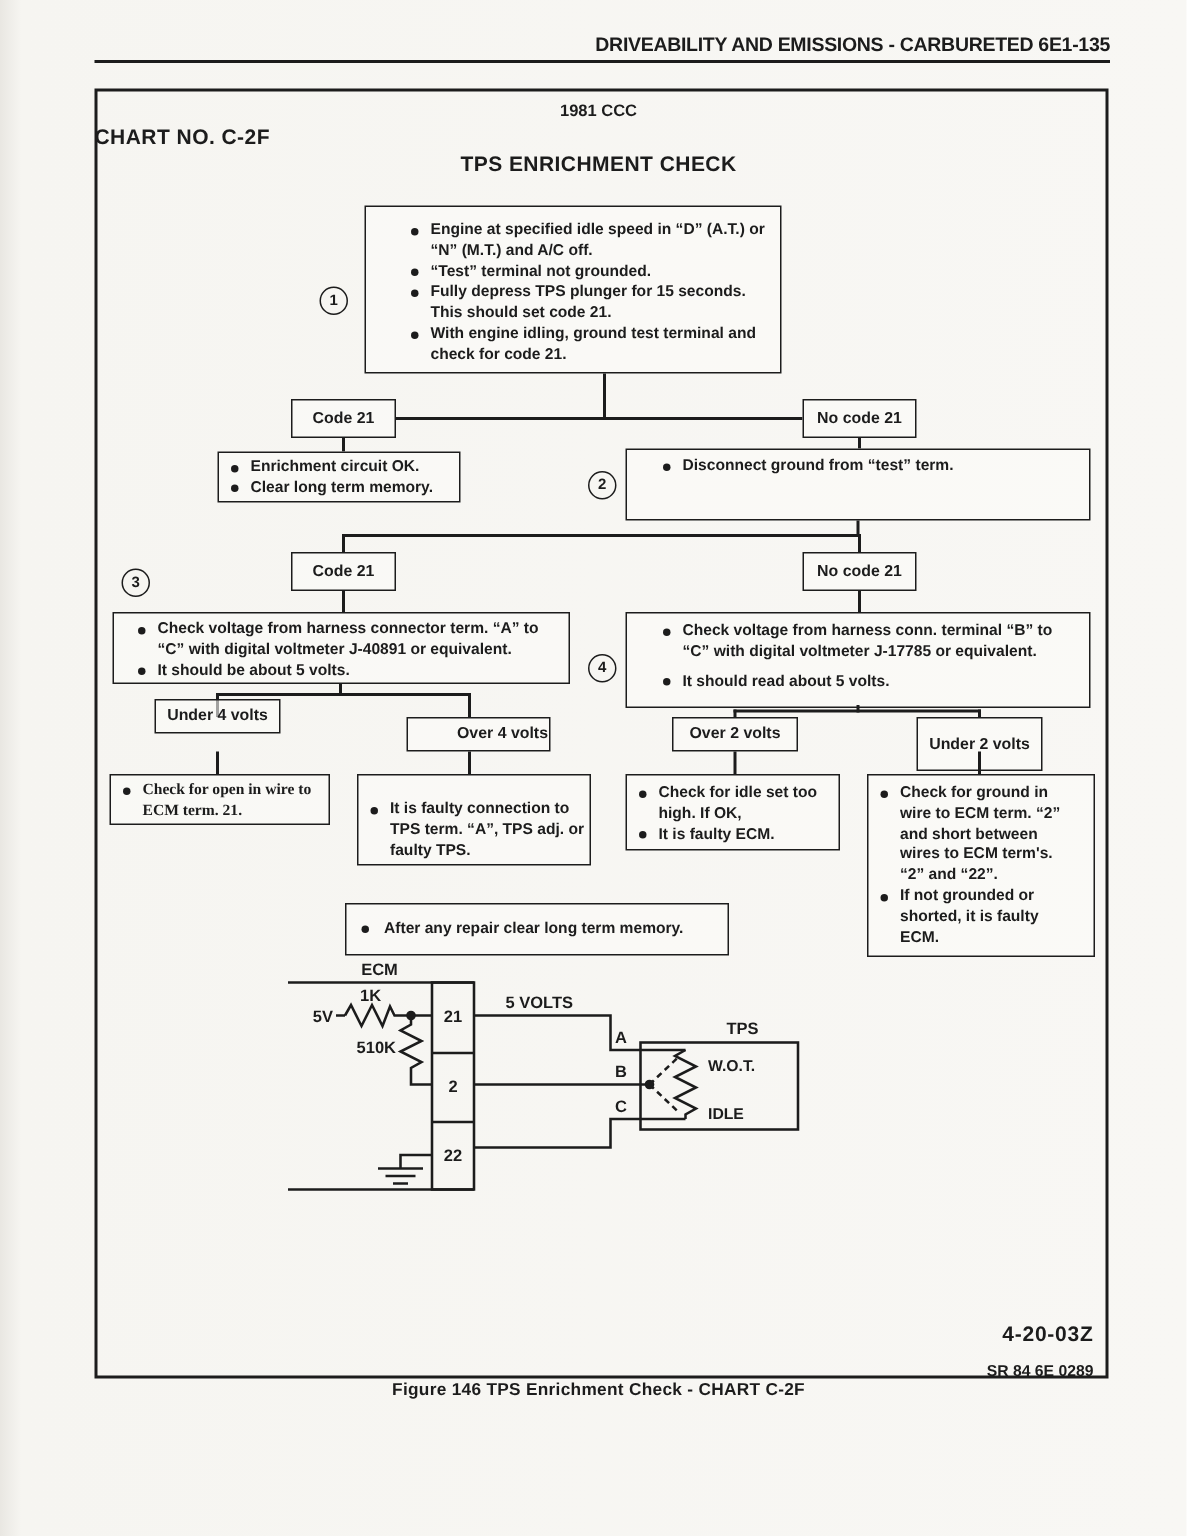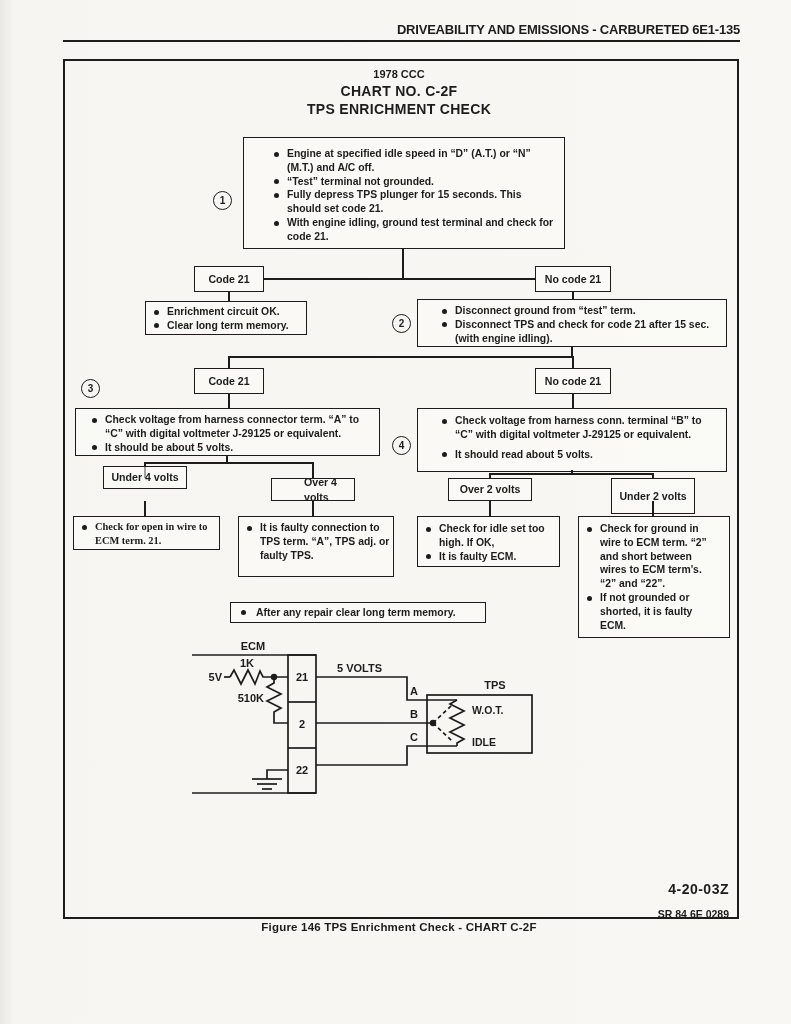--- a/index.html
+++ b/index.html
@@ -14,21 +14,21 @@
   
   .hdr{
     position:absolute;top:22px;right:51px;
     font-size:13px;font-weight:700;letter-spacing:-0.2px;
   }
   .hdr-rule{position:absolute;top:40px;left:63px;width:677px;height:2px;background:#1c1c1c;}
   
   .frame{position:absolute;left:63px;top:59px;width:672px;height:856px;border:2px solid #1c1c1c;background:transparent;}
   
   .title1{position:absolute;top:68px;left:63px;width:672px;text-align:center;font-size:11px;font-weight:700;}
-  .title2{position:absolute;top:83px;left:63px;width:672px;text-align:center;font-size:14px;font-weight:700;letter-spacing:.3px;}
+  .title2{position:absolute;top:83px;left:63px;width:672px;text-align:left;font-size:14px;font-weight:700;letter-spacing:.3px;}
   .title3{position:absolute;top:101px;left:63px;width:672px;text-align:center;font-size:14px;font-weight:700;letter-spacing:.3px;}
   
   .fbox{
     position:absolute;border:1.5px solid #1c1c1c;background:rgba(252,251,249,.6);
     font-size:10.4px;font-weight:700;line-height:1.33;box-sizing:border-box;
   }
   .lblbox{display:flex;align-items:center;justify-content:center;font-size:10.6px;}
   .bullets{padding:5px 6px 4px 8px;}
   .bullet{display:flex;}
   .bullet .dot{
@@ -60,26 +60,26 @@
   }
 </style>
 </head>
 <body>
 
 <div class="hdr">DRIVEABILITY AND EMISSIONS - CARBURETED 6E1-135</div>
 <div class="hdr-rule"></div>
 
 <div class="frame"></div>
 
-<div class="title1">1978 CCC</div>
+<div class="title1">1981 CCC</div>
 <div class="title2">CHART NO. C-2F</div>
 <div class="title3">TPS ENRICHMENT CHECK</div>
 
 <div class="numcircle abs" style="left:213px;top:191px;">1</div>
-<div class="fbox bullets" style="left:243px;top:137px;width:322px;height:112px;padding-left:30px;padding-top:9px;">
+<div class="fbox bullets" style="left:243px;top:137px;width:278px;height:112px;padding-left:30px;padding-top:9px;">
   <div class="bullet">
       <span class="dot"></span>
       <span>Engine at specified idle speed in “D” (A.T.) or “N” (M.T.) and A/C off.</span>
     </div>
   <div class="bullet">
       <span class="dot"></span>
       <span>“Test” terminal not grounded.</span>
     </div>
   <div class="bullet">
       <span class="dot"></span>
@@ -113,24 +113,20 @@
       <span class="dot"></span>
       <span>Clear long term memory.</span>
     </div>
 </div>
 
 <div class="numcircle abs" style="left:392px;top:314px;">2</div>
 <div class="fbox bullets" style="left:417px;top:299px;width:310px;height:48px;padding-left:24px;padding-top:4px;">
   <div class="bullet">
       <span class="dot"></span>
       <span>Disconnect ground from “test” term.</span>
-    </div>
-  <div class="bullet">
-      <span class="dot"></span>
-      <span>Disconnect TPS and check for code 21 after 15 sec. (with engine idling).</span>
     </div>
 </div>
 
 <div class="vline" style="left:571px;top:347px;height:10px;"></div>
 <div class="hline" style="left:228px;top:356px;width:345px;"></div>
 <div class="vline" style="left:228px;top:356px;height:12px;"></div>
 <div class="vline" style="left:572px;top:356px;height:12px;"></div>
 
 <div class="fbox lblbox" style="left:194px;top:368px;width:70px;height:26px;">
     <span>Code 21</span>
@@ -139,75 +135,75 @@
     <span>No code 21</span>
   </div>
 
 <div class="vline" style="left:228px;top:394px;height:14px;"></div>
 <div class="vline" style="left:572px;top:394px;height:14px;"></div>
 
 <div class="numcircle abs" style="left:81px;top:379px;">3</div>
 <div class="fbox bullets" style="left:75px;top:408px;width:305px;height:48px;padding-left:16px;padding-right:4px;padding-top:4px;">
   <div class="bullet">
       <span class="dot"></span>
-      <span>Check voltage from harness connector term. “A” to “C” with digital voltmeter J-29125 or equivalent.</span>
+      <span>Check voltage from harness connector term. “A” to “C” with digital voltmeter J-40891 or equivalent.</span>
     </div>
   <div class="bullet">
       <span class="dot"></span>
       <span>It should be about 5 volts.</span>
     </div>
 </div>
 
 <div class="numcircle abs" style="left:392px;top:436px;">4</div>
 <div class="fbox bullets" style="left:417px;top:408px;width:310px;height:64px;padding-left:24px;padding-top:5px;">
   <div class="bullet">
       <span class="dot"></span>
-      <span>Check voltage from harness conn. terminal “B” to “C” with digital voltmeter J-29125 or equivalent.</span>
+      <span>Check voltage from harness conn. terminal “B” to “C” with digital voltmeter J-17785 or equivalent.</span>
     </div>
   <div class="bullet gap-top">
       <span class="dot"></span>
       <span>It should read about 5 volts.</span>
     </div>
 </div>
 
 <div class="vline" style="left:226px;top:456px;height:8px;"></div>
 <div class="hline" style="left:144px;top:462px;width:170px;"></div>
 <div class="vline" style="left:144px;top:462px;height:16px;"></div>
 <div class="vline" style="left:312px;top:462px;height:16px;"></div>
 
 <div class="vline" style="left:571px;top:470px;height:5px;"></div>
 <div class="hline" style="left:489px;top:473px;width:165px;"></div>
 <div class="vline" style="left:489px;top:473px;height:5px;"></div>
 <div class="vline" style="left:652px;top:473px;height:5px;"></div>
 
 <div class="fbox lblbox" style="left:103px;top:466px;width:84px;height:23px;">
     <span>Under 4 volts</span>
   </div>
-<div class="fbox lblbox" style="left:271px;top:478px;width:84px;height:23px;padding-left:32px;">
+<div class="fbox lblbox" style="left:271px;top:478px;width:96px;height:23px;padding-left:32px;">
     <span>Over 4 volts</span>
   </div>
 <div class="fbox lblbox" style="left:448px;top:478px;width:84px;height:23px;">
     <span>Over 2 volts</span>
   </div>
 <div class="fbox lblbox" style="left:611px;top:478px;width:84px;height:36px;">
     <span>Under 2 volts</span>
   </div>
 
 <div class="vline" style="left:144px;top:501px;height:15px;"></div>
 <div class="vline" style="left:312px;top:501px;height:15px;"></div>
 <div class="vline" style="left:489px;top:501px;height:15px;"></div>
 <div class="vline" style="left:652px;top:501px;height:15px;"></div>
 
 <div class="fbox bullets" style="left:73px;top:516px;width:147px;height:34px;padding-top:3px;padding-right:2px;font-family:Liberation Serif, serif;">
   <div class="bullet">
       <span class="dot"></span>
       <span>Check for open in wire to ECM term. 21.</span>
     </div>
 </div>
-<div class="fbox bullets" style="left:238px;top:516px;width:156px;height:61px;padding-top:4px;padding-right:2px;">
+<div class="fbox bullets" style="left:238px;top:516px;width:156px;height:61px;padding-top:16px;padding-right:2px;">
   <div class="bullet">
       <span class="dot"></span>
       <span>It is faulty connection to TPS term. “A”, TPS adj. or faulty TPS.</span>
     </div>
 </div>
 <div class="fbox bullets" style="left:417px;top:516px;width:143px;height:51px;padding-top:5px;padding-right:2px;">
   <div class="bullet">
       <span class="dot"></span>
       <span>Check for idle set too high. If OK,</span>
     </div>
@@ -220,21 +216,21 @@
   <div class="bullet">
       <span class="dot"></span>
       <span>Check for ground in wire to ECM term. “2” and short between wires to ECM term's. “2” and “22”.</span>
     </div>
   <div class="bullet">
       <span class="dot"></span>
       <span>If not grounded or shorted, it is faulty ECM.</span>
     </div>
 </div>
 
-<div class="fbox" style="left:230px;top:602px;width:256px;height:21px;display:flex;align-items:center;padding-left:10px;box-sizing:border-box;">
+<div class="fbox" style="left:230px;top:602px;width:256px;height:35px;display:flex;align-items:center;padding-left:10px;box-sizing:border-box;">
   <span class="dot" style="width:5px;height:5px;border-radius:50%;background:#1c1c1c;display:inline-block;margin-right:10px;"></span>
   <span>After any repair clear long term memory.</span>
 </div>
 
 <svg class="circuit" width="355" height="165" viewBox="0 0 355 165">
   <g stroke="#1c1c1c" stroke-width="1.7" fill="none">
 
     <path d="M7,17 H131"></path>
     <path d="M7,155 H131"></path>
 

